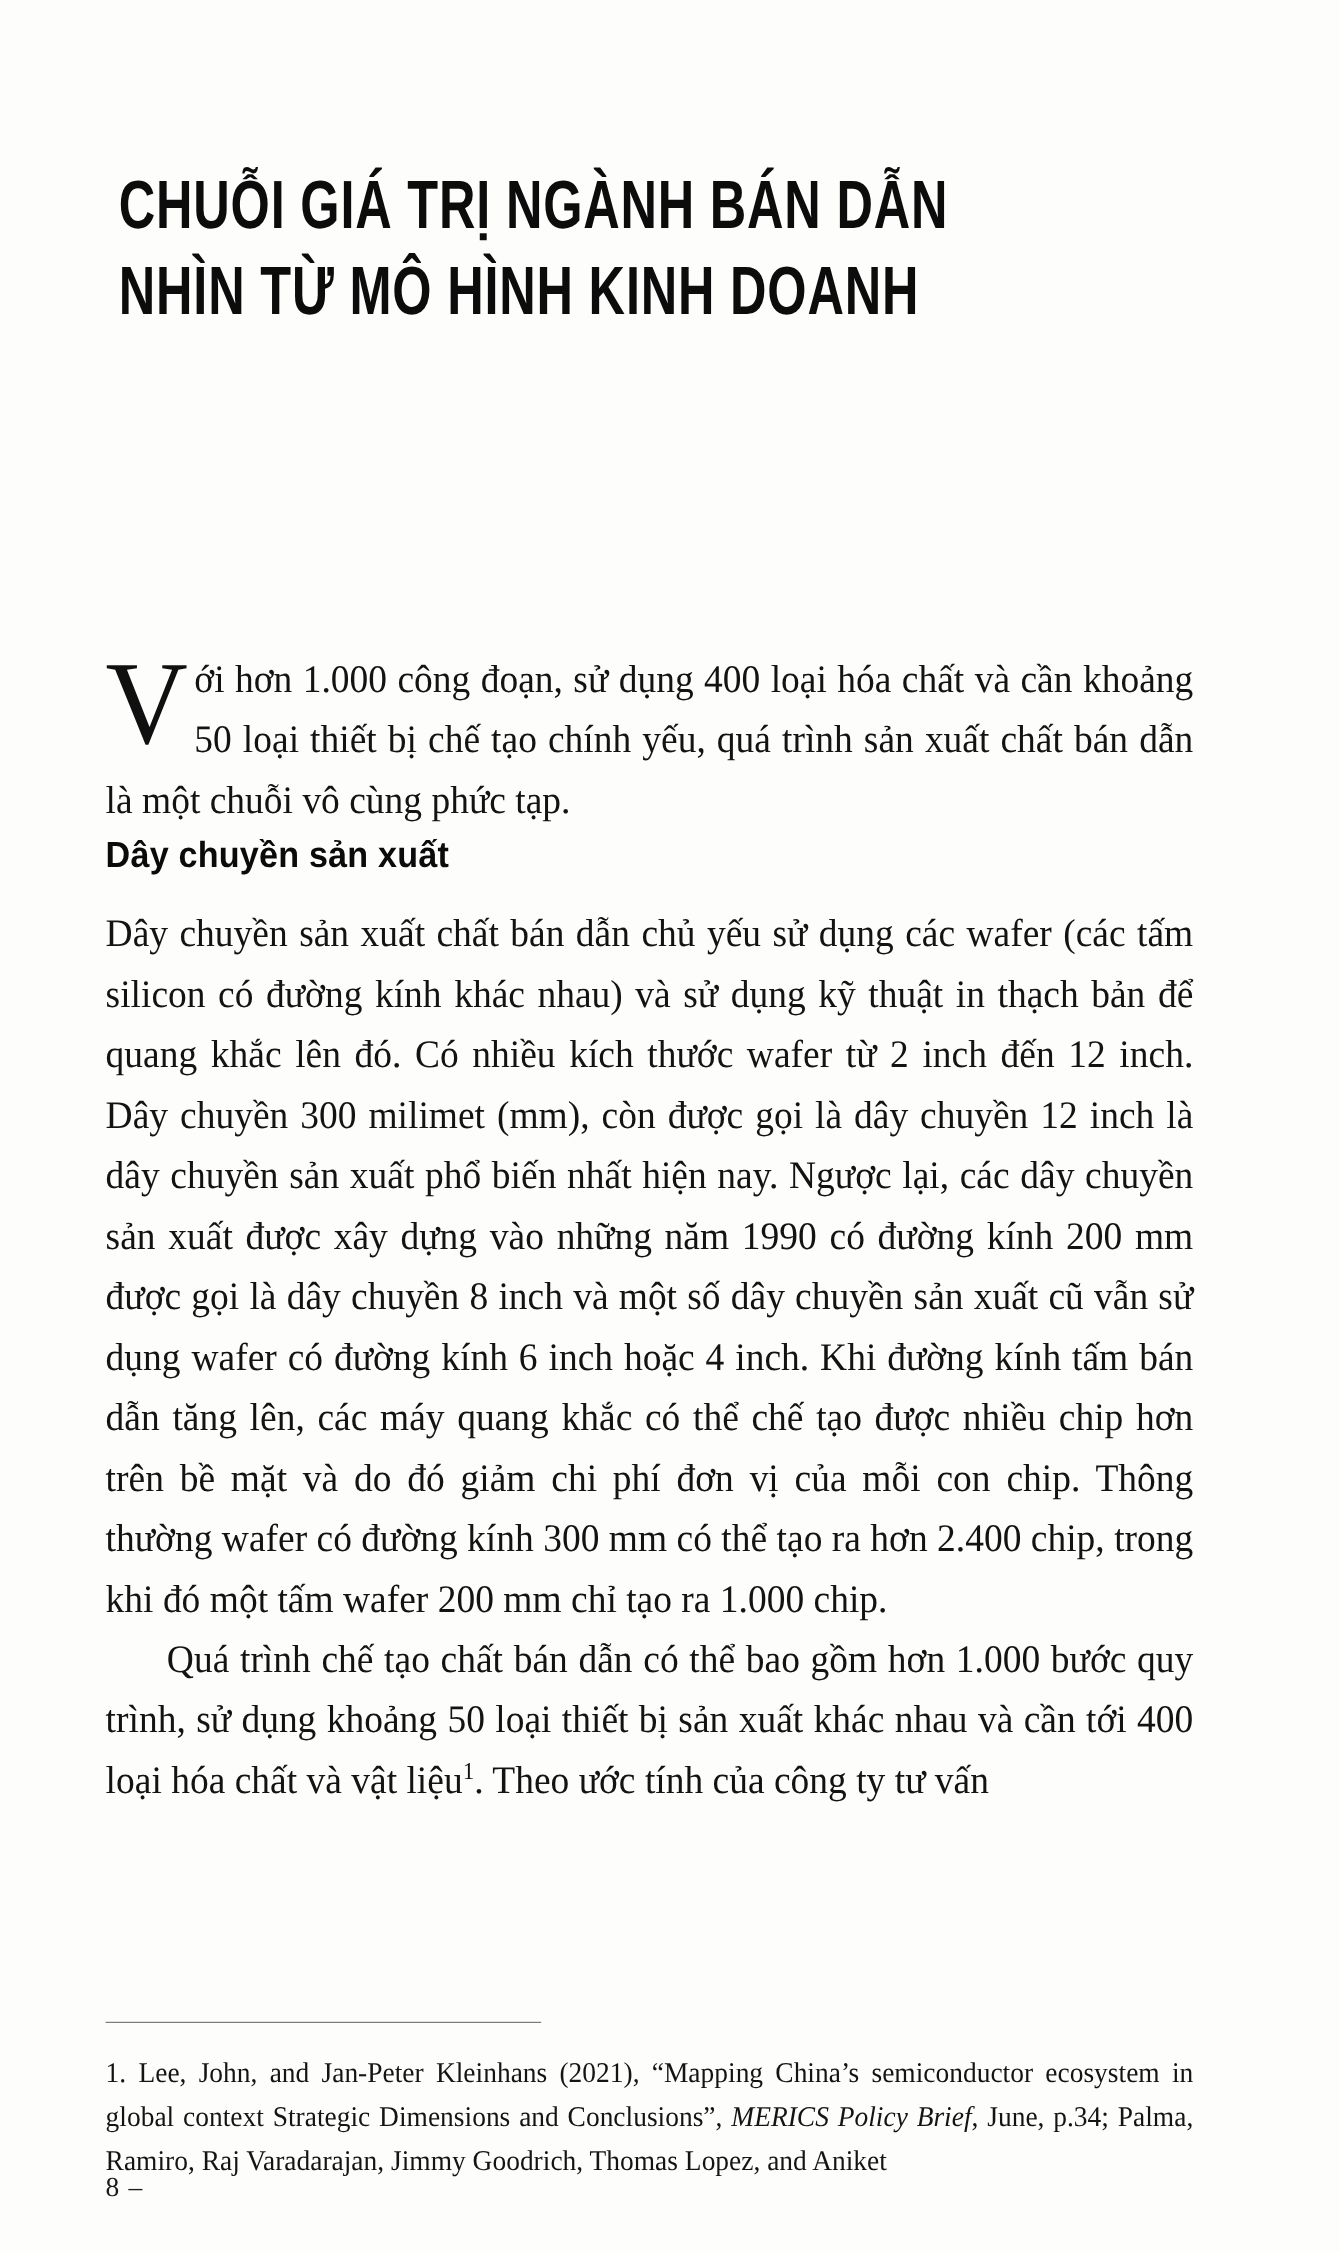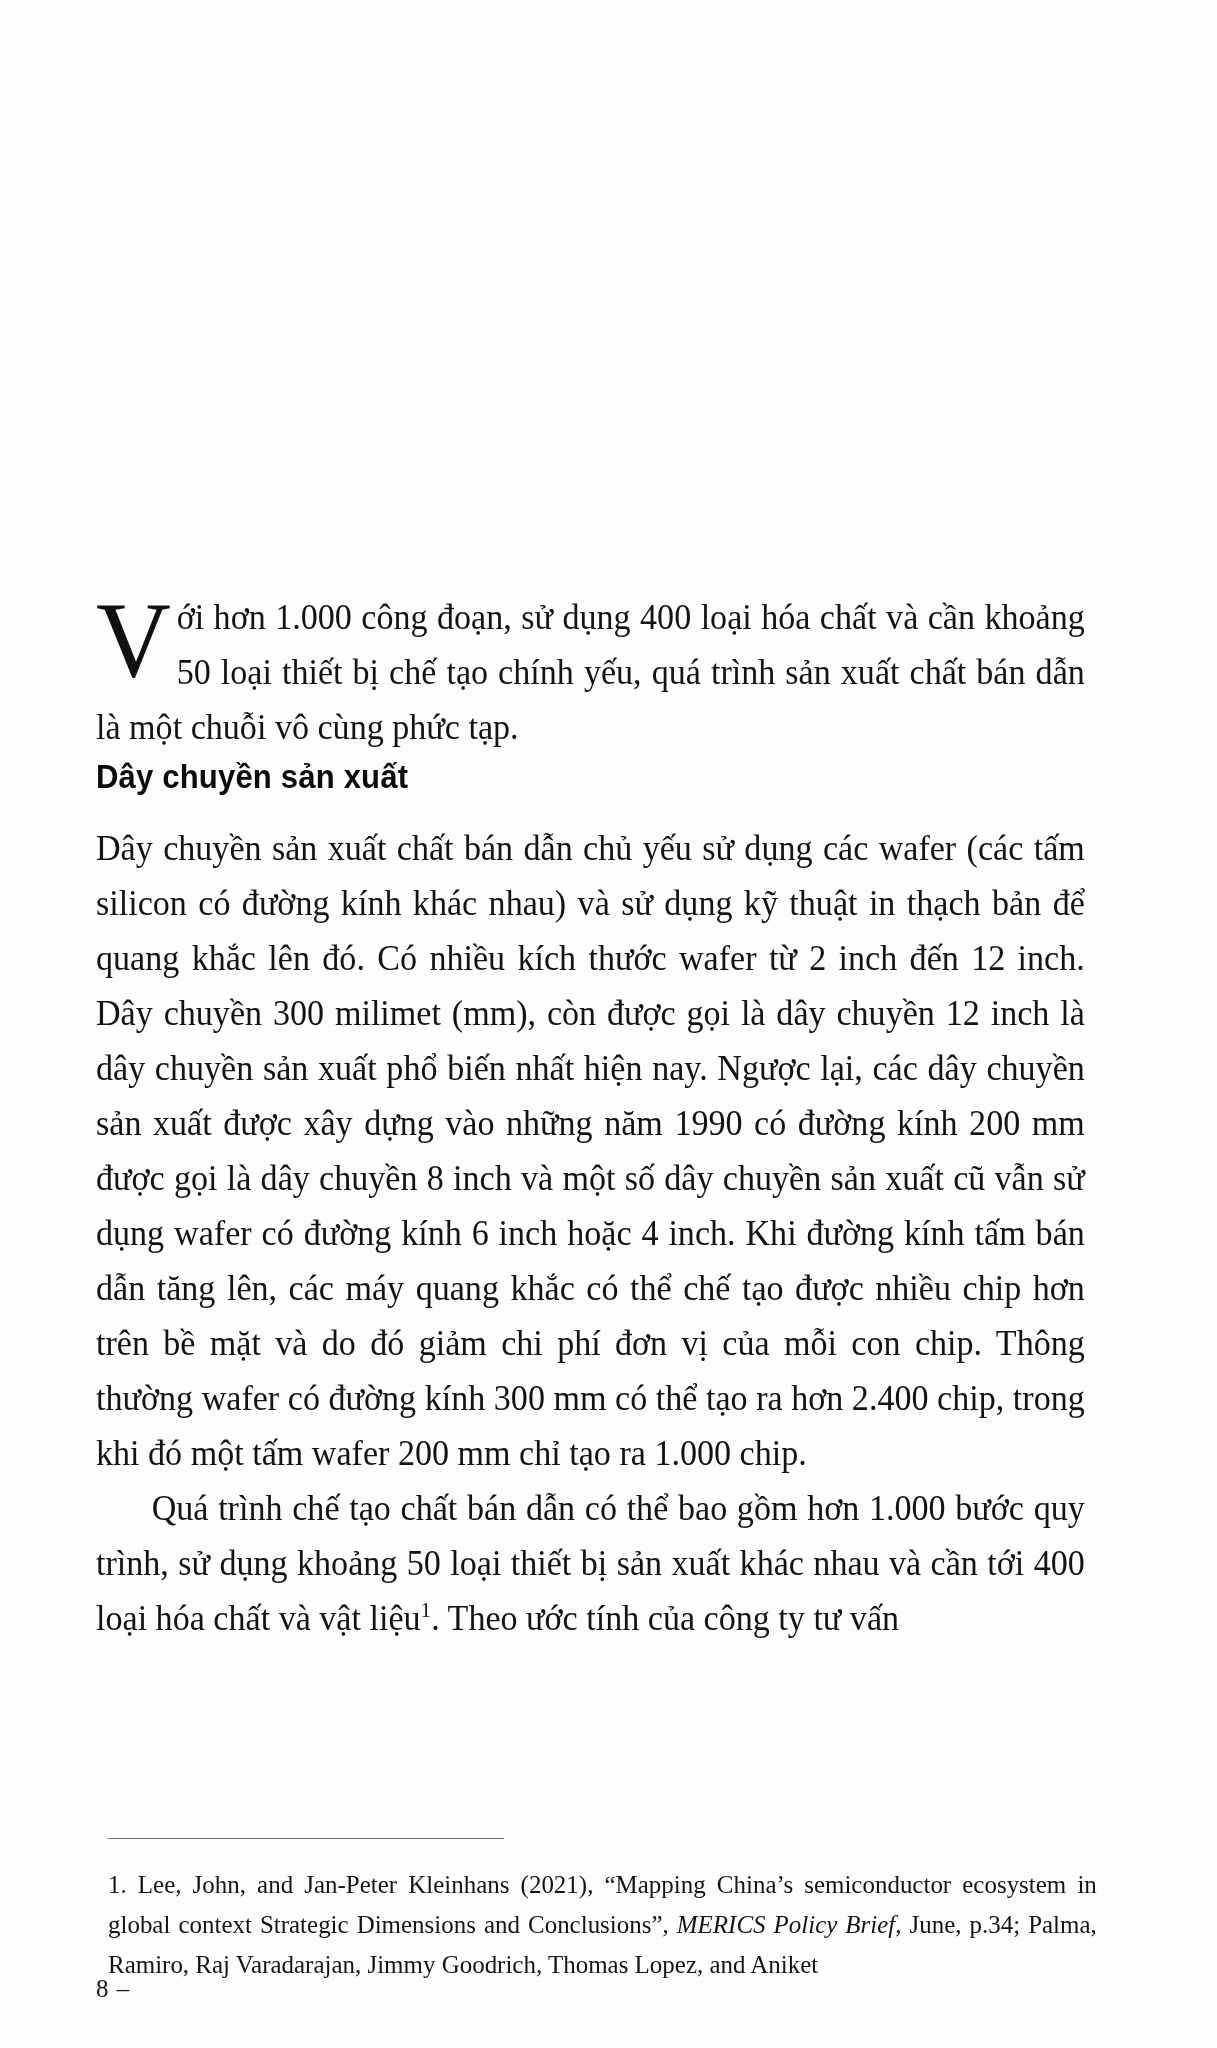--- a/index.html
+++ b/index.html
@@ -83,21 +83,21 @@
     transform: scaleX(0.94);
     transform-origin: left top;
   }
 
   p.para + p.para { margin-top: 0; }
   p.indent { text-indent: 58px; }
 
   
   .footnote-area {
     position: absolute;
-    left: 108px;
+    left: 96px;
     top: 1838px;
     width: 1030px;
   }
   .footnote-rule {
     width: 396px;
     height: 1px;
     background: #6d6d6d;
     margin-bottom: 26px;
   }
   .footnote-text {
@@ -124,20 +124,24 @@
     font-size: 25px;
     color: #1a1a1a;
     letter-spacing: 1px;
   }
 </style>
 </head>
 <body>
 
 <div class="page">
 
+  <div class="chapter-title">
+    <div class="tline">CHUỖI GIÁ TRỊ NGÀNH BÁN DẪN</div>
+    <div class="tline">NHÌN TỪ MÔ HÌNH KINH DOANH</div>
+  </div>
 
   <div class="body-col">
 
     <p class="para lead"><span class="dropcap">V</span><span>ới hơn 1.000 công đoạn, sử dụng 400 loại hóa chất và cần khoảng 50 loại thiết bị chế tạo chính yếu, quá trình sản xuất chất bán dẫn là một chuỗi vô cùng phức tạp.</span></p>
 
     <h2 class="section-heading">Dây chuyền sản xuất</h2>
 
     <p class="para">Dây chuyền sản xuất chất bán dẫn chủ yếu sử dụng các wafer (các tấm silicon có đường kính khác nhau) và sử dụng kỹ thuật in thạch bản để quang khắc lên đó. Có nhiều kích thước wafer từ 2 inch đến 12 inch. Dây chuyền 300 milimet (mm), còn được gọi là dây chuyền 12 inch là dây chuyền sản xuất phổ biến nhất hiện nay. Ngược lại, các dây chuyền sản xuất được xây dựng vào những năm 1990 có đường kính 200 mm được gọi là dây chuyền 8 inch và một số dây chuyền sản xuất cũ vẫn sử dụng wafer có đường kính 6 inch hoặc 4 inch. Khi đường kính tấm bán dẫn tăng lên, các máy quang khắc có thể chế tạo được nhiều chip hơn trên bề mặt và do đó giảm chi phí đơn vị của mỗi con chip. Thông thường wafer có đường kính 300 mm có thể tạo ra hơn 2.400 chip, trong khi đó một tấm wafer 200 mm chỉ tạo ra 1.000 chip.</p>
 
     <p class="para indent"><span>Quá trình chế tạo chất bán dẫn có thể bao gồm hơn 1.000 bước quy trình, sử dụng khoảng 50 loại thiết bị sản xuất khác nhau và cần tới 400 loại hóa chất và vật liệu</span><sup class="fn-marker">1</sup><span>. Theo ước tính của công ty tư vấn</span></p>

